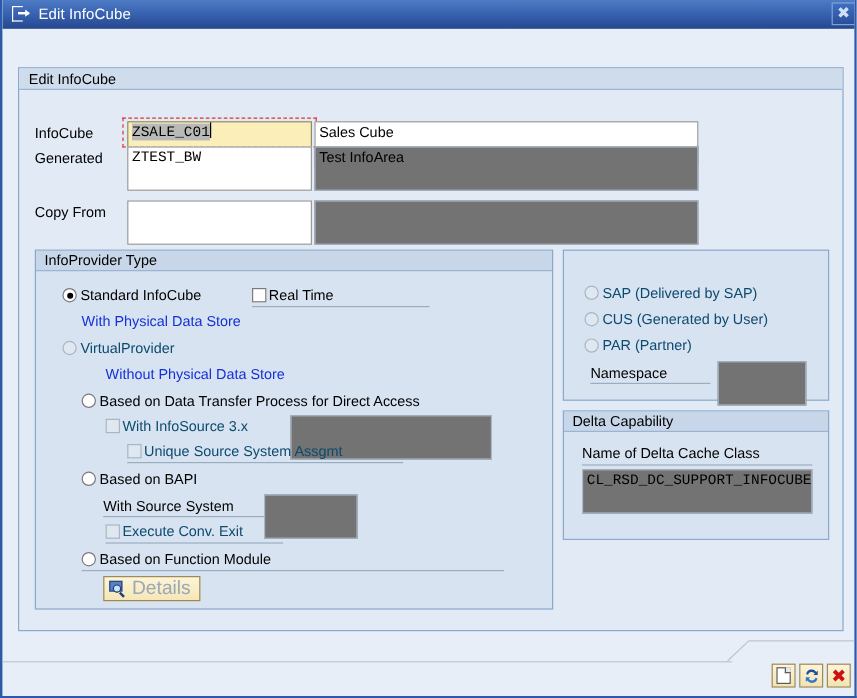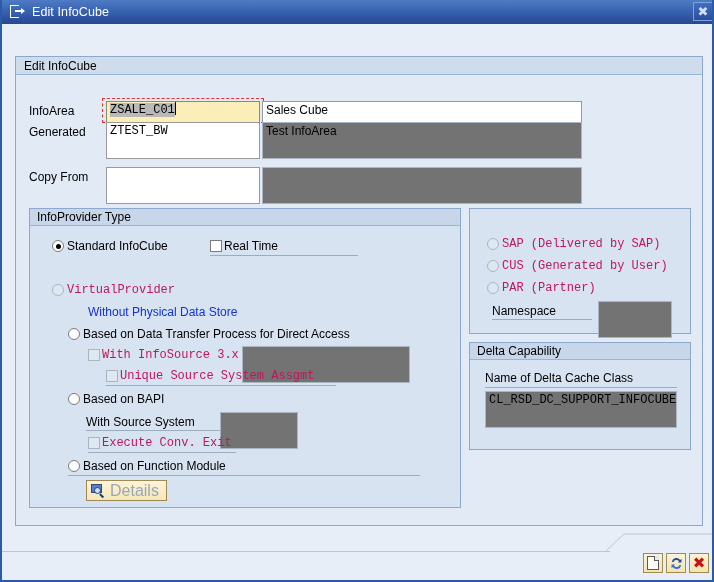--- a/index.html
+++ b/index.html
@@ -233,21 +233,21 @@
     background: #ffffff;
     box-sizing: border-box;
     flex: 0 0 auto;
     margin-right: 2px;
   }
   .cbx.dis {
     border-color: #a9b6c4;
     background: #dfe7f1;
   }
   .rt { font-size: 12px; color: #000; }
-  .rt.dis { color: #be185d; font-family: Liberation Mono, monospace; }
+  .rt.dis { color: #0c4a6e; }
 
   .hint {
     position: absolute;
     color: #1431d6;
     font-size: 12px;
     white-space: nowrap;
   }
 
   .uline {
     position: absolute;
@@ -377,21 +377,21 @@
     <div class="titlebar-close">
       <span>✖</span>
     </div>
   </div>
 
   <div class="outer-group">
     <div class="outer-group-header">
       <span>Edit InfoCube</span>
     </div>
 
-    <div class="lbl" style="left:13px; top:47px;">InfoArea</div>
+    <div class="lbl" style="left:13px; top:47px;">InfoCube</div>
     <div class="inp focused mono" style="left:90px; top:44px; width:154px;"><span class="sel-text">ZSALE_C01</span><span class="caret"></span></div>
     <div class="focus-frame" style="left:86px; top:41px; width:162px; height:25px;"></div>
     <div class="inp" style="left:246px; top:44px; width:320px;">Sales Cube</div>
 
     <div class="lbl" style="left:13px; top:68px;">Generated</div>
     <div class="inp mono" style="left:90px; top:65px; width:154px;">ZTEST_BW</div>
     <div class="inp disabled" style="left:246px; top:65px; width:320px;">Test InfoArea</div>
 
     <div class="lbl" style="left:13px; top:113px;">Copy From</div>
     <div class="inp" style="left:90px; top:110px; width:154px;"></div>
@@ -405,20 +405,21 @@
       <div class="radio-row" style="left:22px; top:30px;">
         <span class="radio checked"></span>
         <span class="rt">Standard InfoCube</span>
       </div>
       <div class="check-row" style="left:180px; top:30px;">
         <span class="cbx"></span>
         <span class="rt">Real Time</span>
       </div>
       <div class="uline" style="left:180px; top:46px; width:148px;"></div>
 
+      <div class="hint" style="left:38px; top:52px;">With Physical Data Store</div>
 
       <div class="radio-row" style="left:22px; top:74px;">
         <span class="radio dis"></span>
         <span class="rt dis">VirtualProvider</span>
       </div>
 
       <div class="hint" style="left:38px; top:96px;margin-left:20px;">Without Physical Data Store</div>
 
       <div class="radio-row" style="left:38px; top:118px;">
         <span class="radio"></span>

